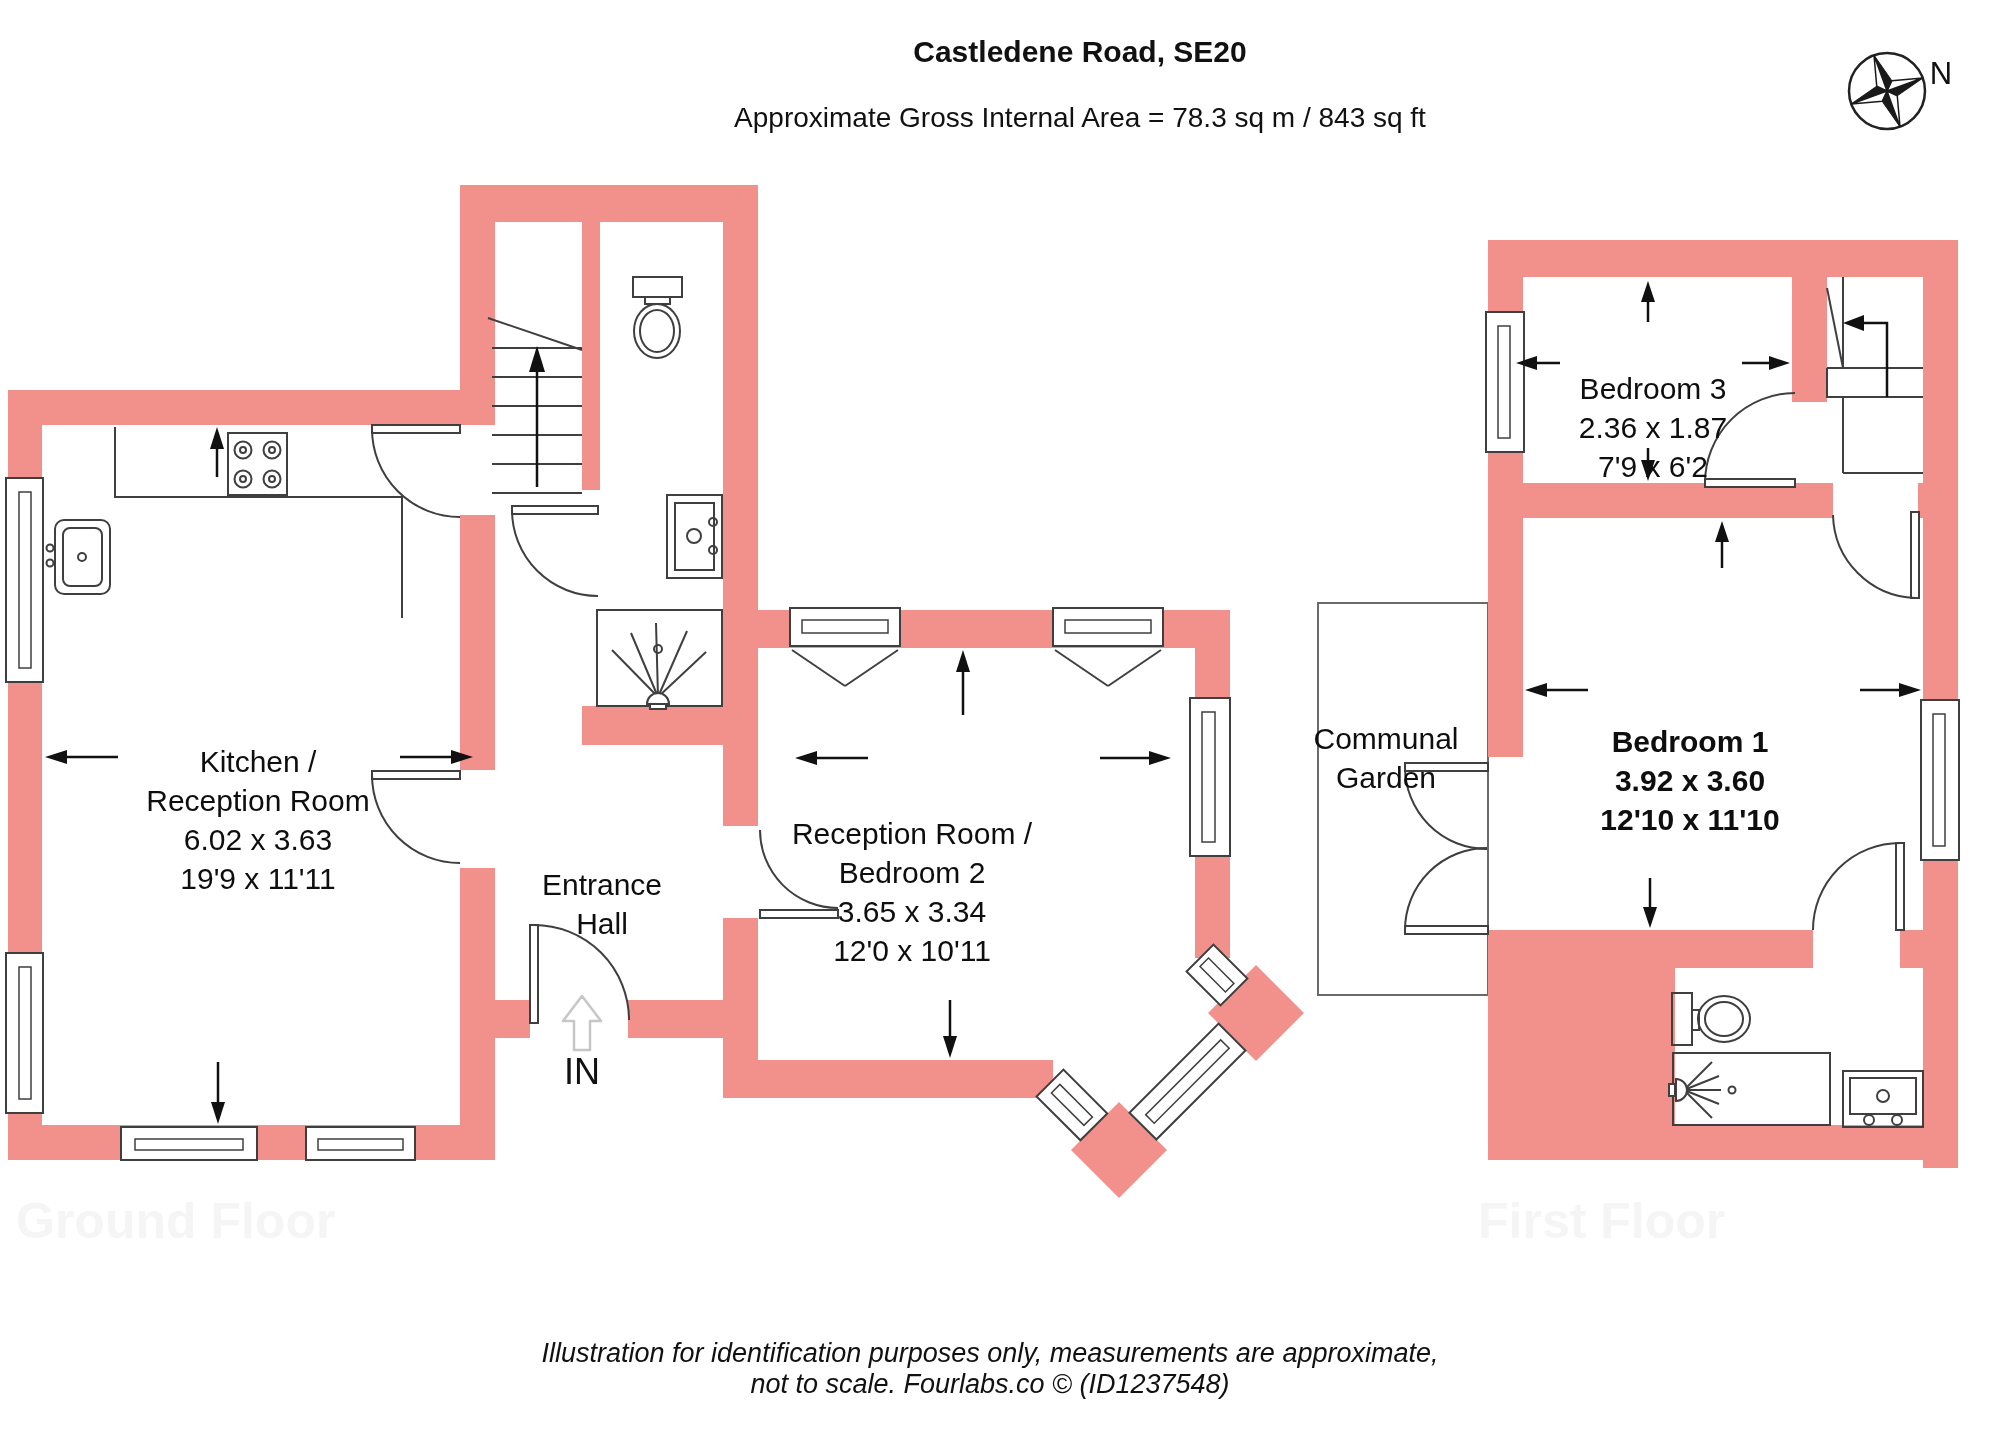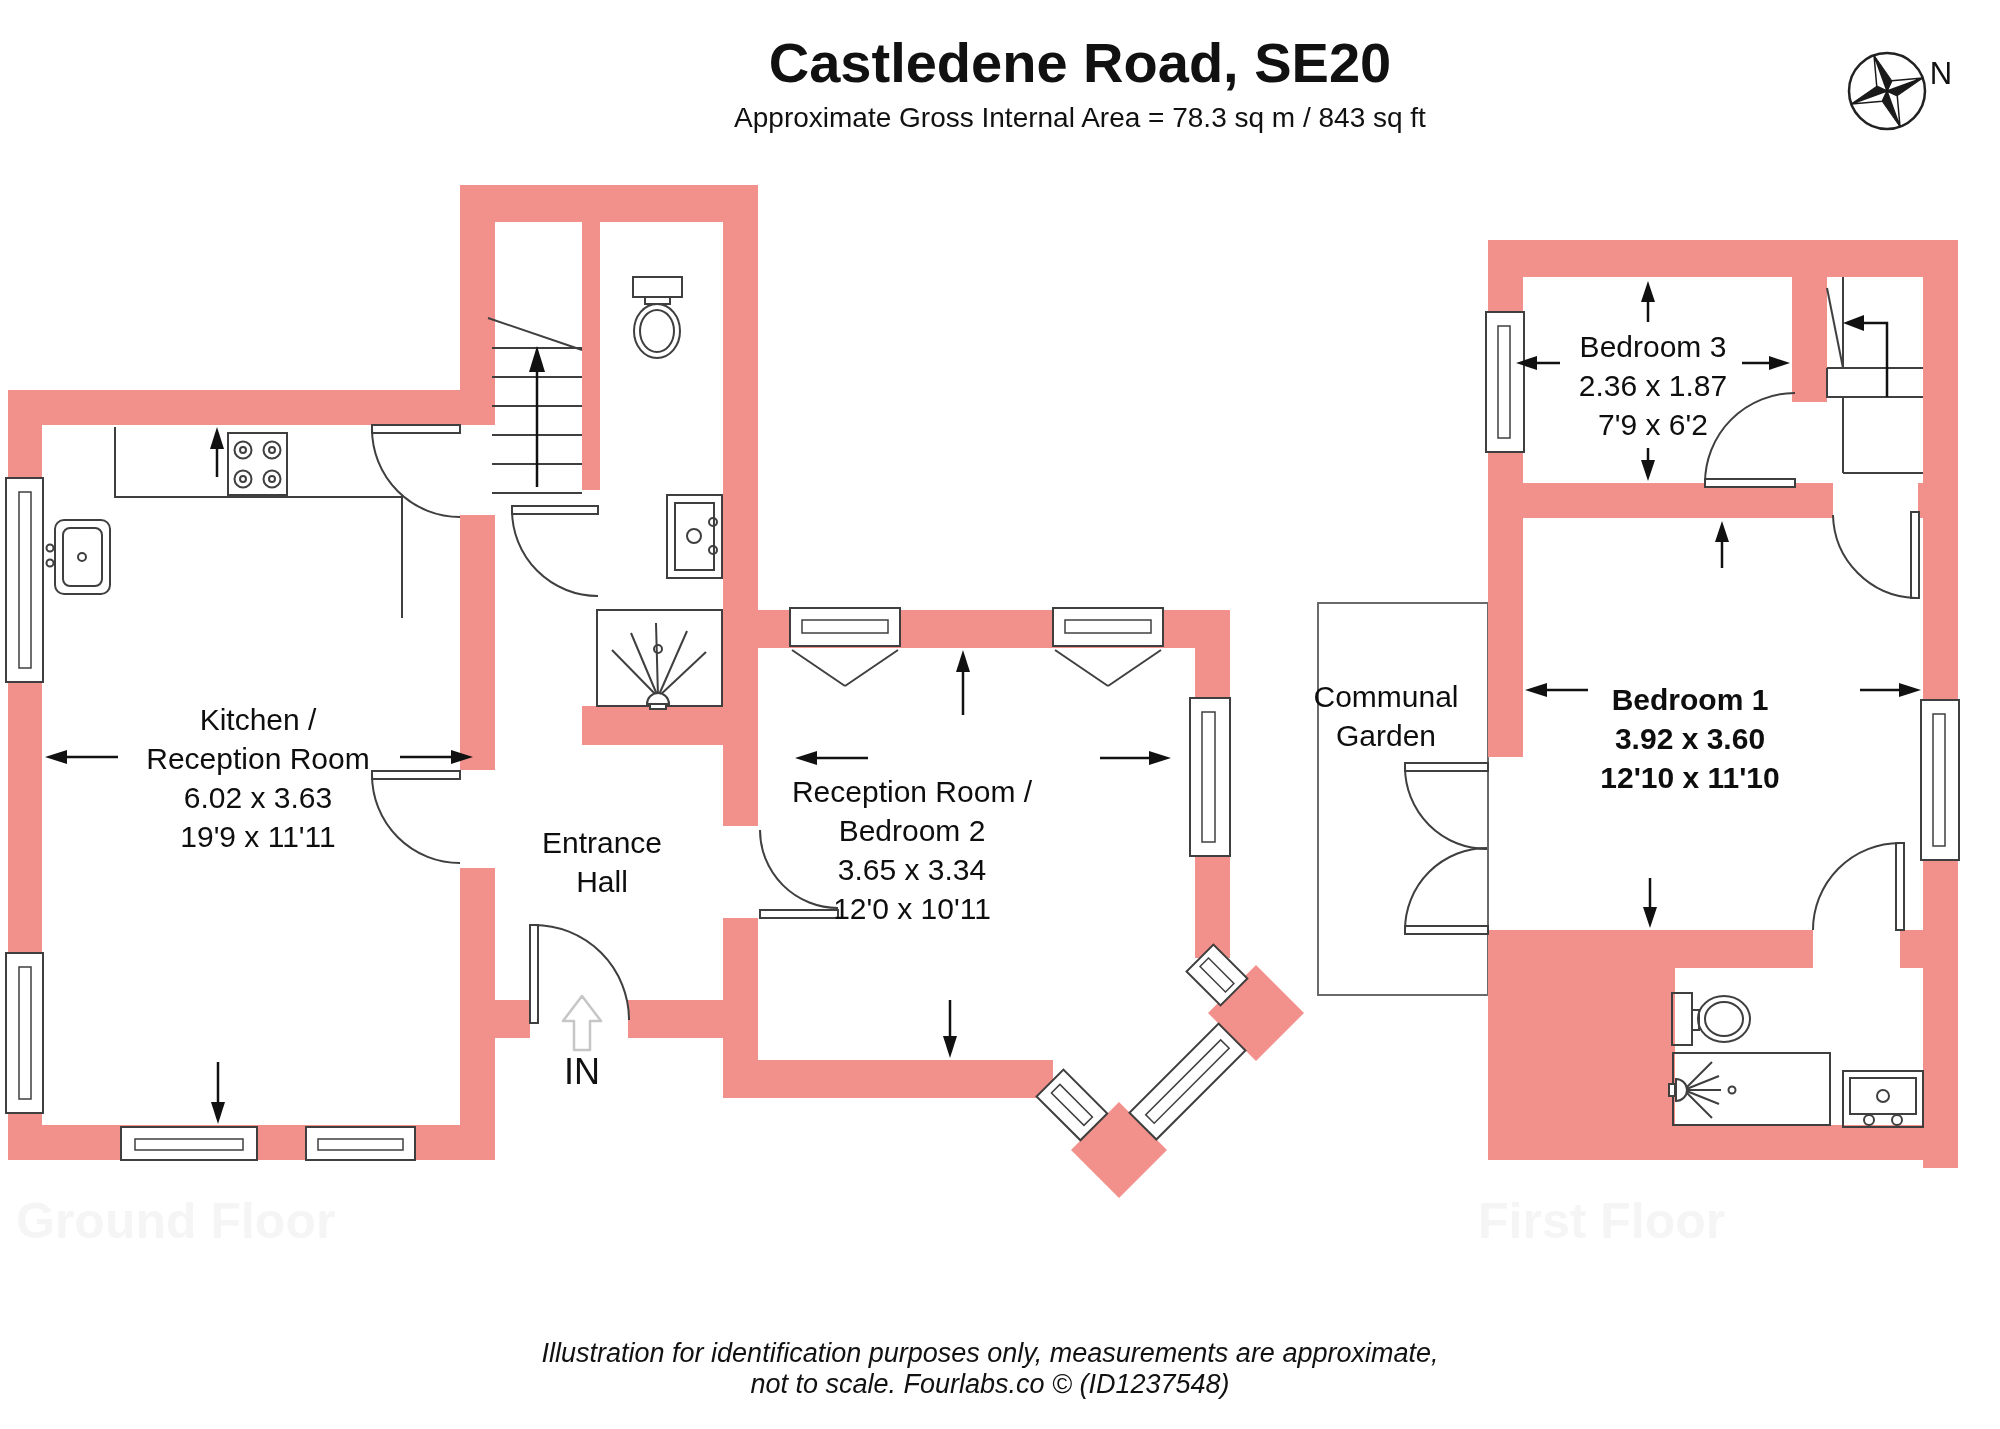--- a/index.html
+++ b/index.html
@@ -14,22 +14,22 @@
   .winb{fill:#fff;stroke:var(--line);stroke-width:1.5;}
   .leaf{fill:#fff;stroke:var(--line);stroke-width:2;}
   .arc{fill:none;stroke:var(--line);stroke-width:2;}
   .dim{fill:none;stroke:var(--dim);stroke-width:2.5;}
   .dimh{fill:var(--dim);stroke:none;}
   .inarr{fill:#fff;stroke:var(--inarrow);stroke-width:2.5;stroke-linejoin:round;}
   .garden{fill:#fff;stroke:#6a6a6a;stroke-width:2;}
   .star-d{fill:#1a1a1a;stroke:#1a1a1a;stroke-width:1;}
   .star-l{fill:#fff;stroke:#1a1a1a;stroke-width:1.5;stroke-linejoin:round;}
   .lbl{position:absolute;transform:translate(-50%,-50%);text-align:center;
-       font-size:30px;line-height:39px;white-space:nowrap;color:#0e0e0e;}
-  .title{position:absolute;transform:translate(-50%,-50%);font-size:56px;font-weight:bold;white-space:nowrap;margin-top:10px;}
+       font-size:30px;line-height:39px;white-space:nowrap;color:#0e0e0e;margin-top:42px;}
+  .title{position:absolute;transform:translate(-50%,-50%);font-size:30px;font-weight:bold;white-space:nowrap;}
   .subtitle{position:absolute;transform:translate(-50%,-50%);font-size:28px;white-space:nowrap;}
   .nlabel{position:absolute;transform:translate(-50%,-50%);font-size:31px;white-space:nowrap;}
   .inlbl{position:absolute;transform:translate(-50%,-50%);font-size:36px;white-space:nowrap;}
   .wm{position:absolute;font-size:50px;font-weight:bold;color:var(--wm);white-space:nowrap;}
   .footer{position:absolute;transform:translateX(-50%);text-align:center;
           font-size:27px;line-height:31px;white-space:nowrap;font-style:italic;}
 </style>
 </head>
 <body>
 

